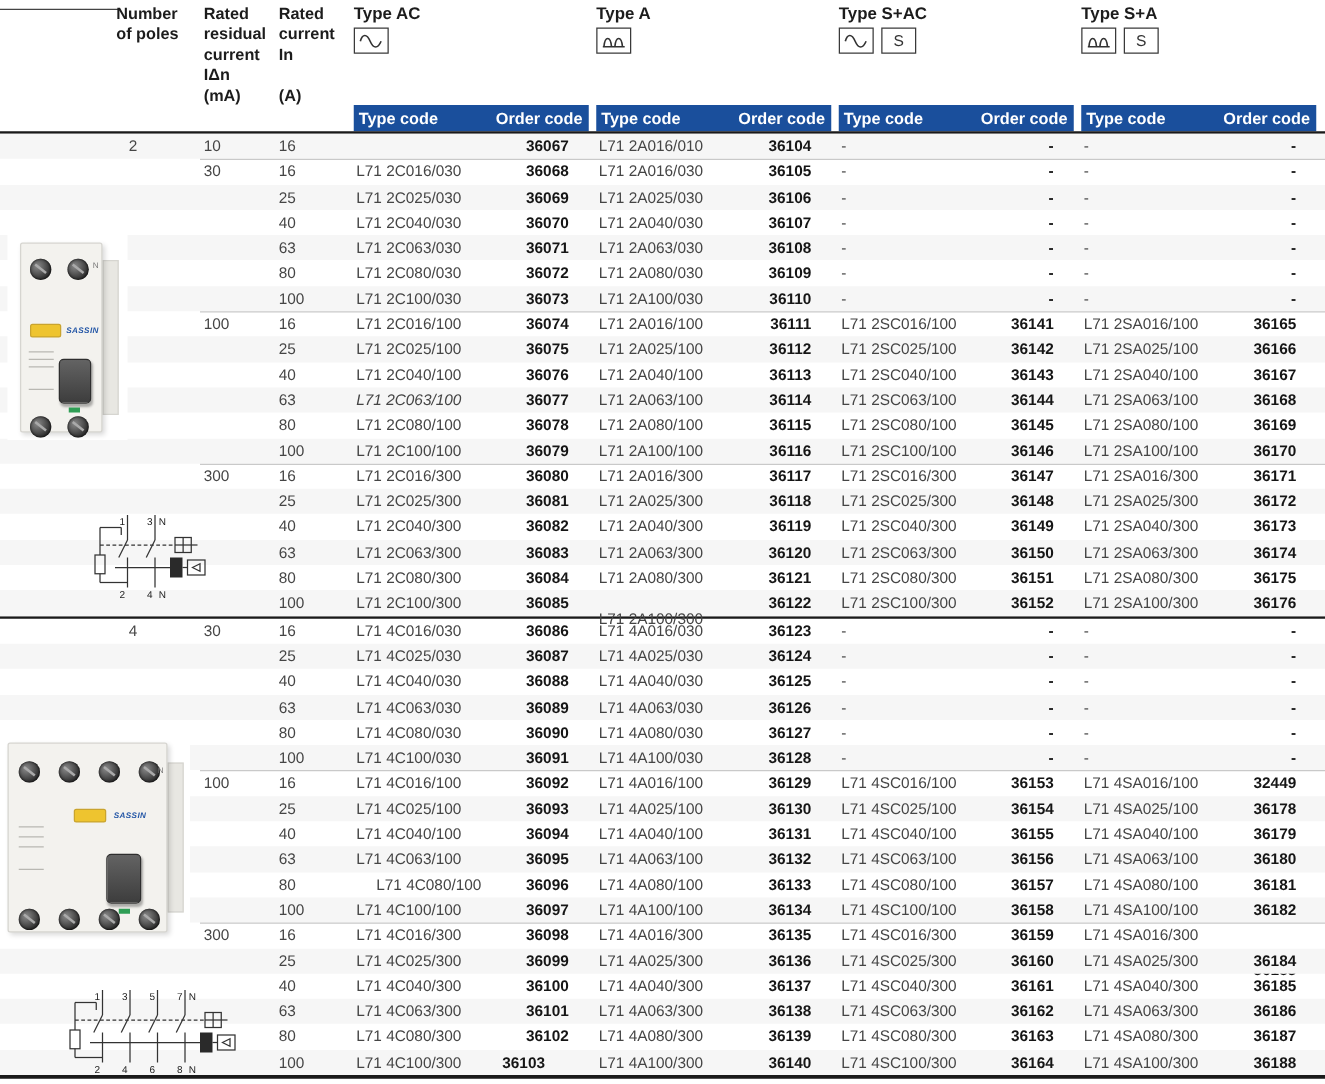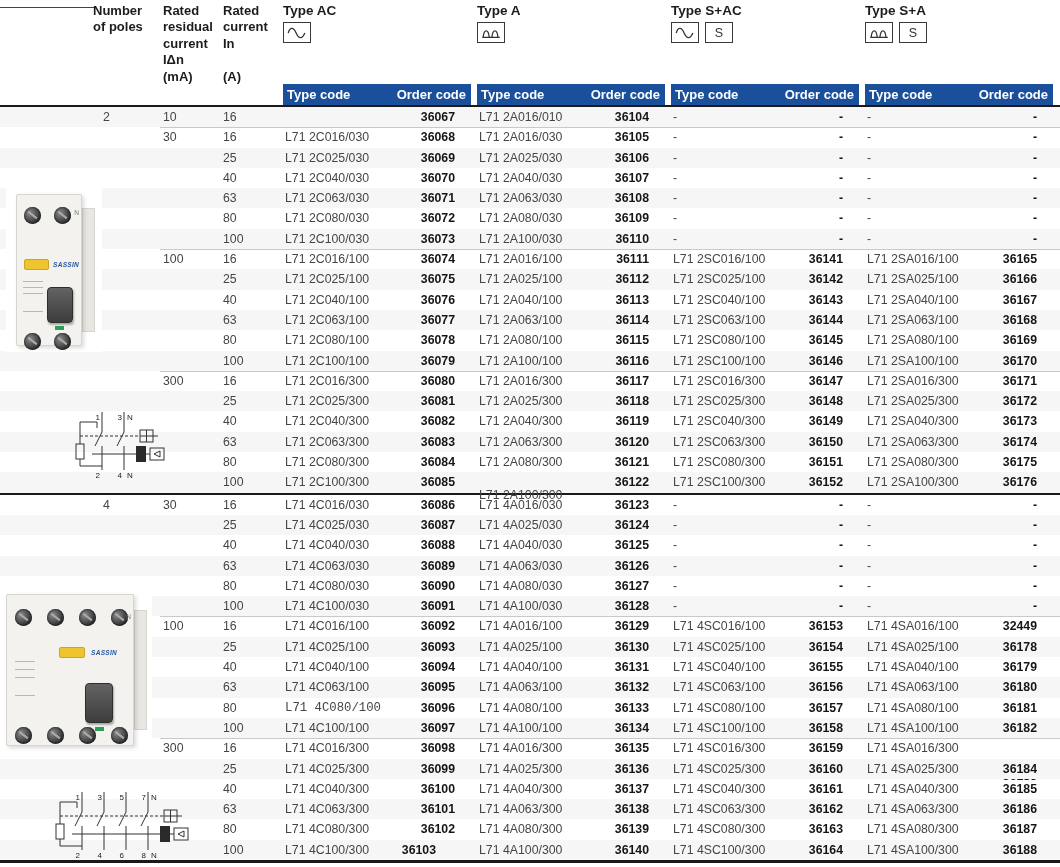--- a/index.html
+++ b/index.html
@@ -246,21 +246,21 @@
         <span class="c order" style="left: 355px;">36076</span>
         <span class="c" style="left: 479px;">L71 2A040/100</span>
         <span class="c order" style="left: 549px;">36113</span>
         <span class="c" style="left: 673px;">L71 2SC040/100</span>
         <span class="c order" style="left: 743px;">36143</span>
         <span class="c" style="left: 867px;">L71 2SA040/100</span>
         <span class="c order" style="left: 937px;">36167</span>
       </div>
       <div class="row" style="background: rgb(246, 246, 246);">
         <span class="c" style="left: 223px;">63</span>
-        <span class="c" style="left: 285px;">L71 2C063/100</span>
+        <span class="c" style="left: 285px; font-style: italic;">L71 2C063/100</span>
         <span class="c order" style="left: 355px;">36077</span>
         <span class="c" style="left: 479px;">L71 2A063/100</span>
         <span class="c order" style="left: 549px;">36114</span>
         <span class="c" style="left: 673px;">L71 2SC063/100</span>
         <span class="c order" style="left: 743px;">36144</span>
         <span class="c" style="left: 867px;">L71 2SA063/100</span>
         <span class="c order" style="left: 937px;">36168</span>
       </div>
       <div class="row">
         <span class="c" style="left: 223px;">80</span>
@@ -462,21 +462,21 @@
         <span class="c order" style="left: 355px;">36095</span>
         <span class="c" style="left: 479px;">L71 4A063/100</span>
         <span class="c order" style="left: 549px;">36132</span>
         <span class="c" style="left: 673px;">L71 4SC063/100</span>
         <span class="c order" style="left: 743px;">36156</span>
         <span class="c" style="left: 867px;">L71 4SA063/100</span>
         <span class="c order" style="left: 937px;">36180</span>
       </div>
       <div class="row">
         <span class="c" style="left: 223px;">80</span>
-        <span class="c" style="left: 285px; font-family: Liberation Mono, monospace;">L71 4C080/100</span>
+        <span class="c" style="left: 301px;">L71 4C080/100</span>
         <span class="c order" style="left: 355px;">36096</span>
         <span class="c" style="left: 479px;">L71 4A080/100</span>
         <span class="c order" style="left: 549px;">36133</span>
         <span class="c" style="left: 673px;">L71 4SC080/100</span>
         <span class="c order" style="left: 743px;">36157</span>
         <span class="c" style="left: 867px;">L71 4SA080/100</span>
         <span class="c order" style="left: 937px;">36181</span>
       </div>
       <div class="row" style="background: rgb(246, 246, 246);">
         <span class="c" style="left: 223px;">100</span>

